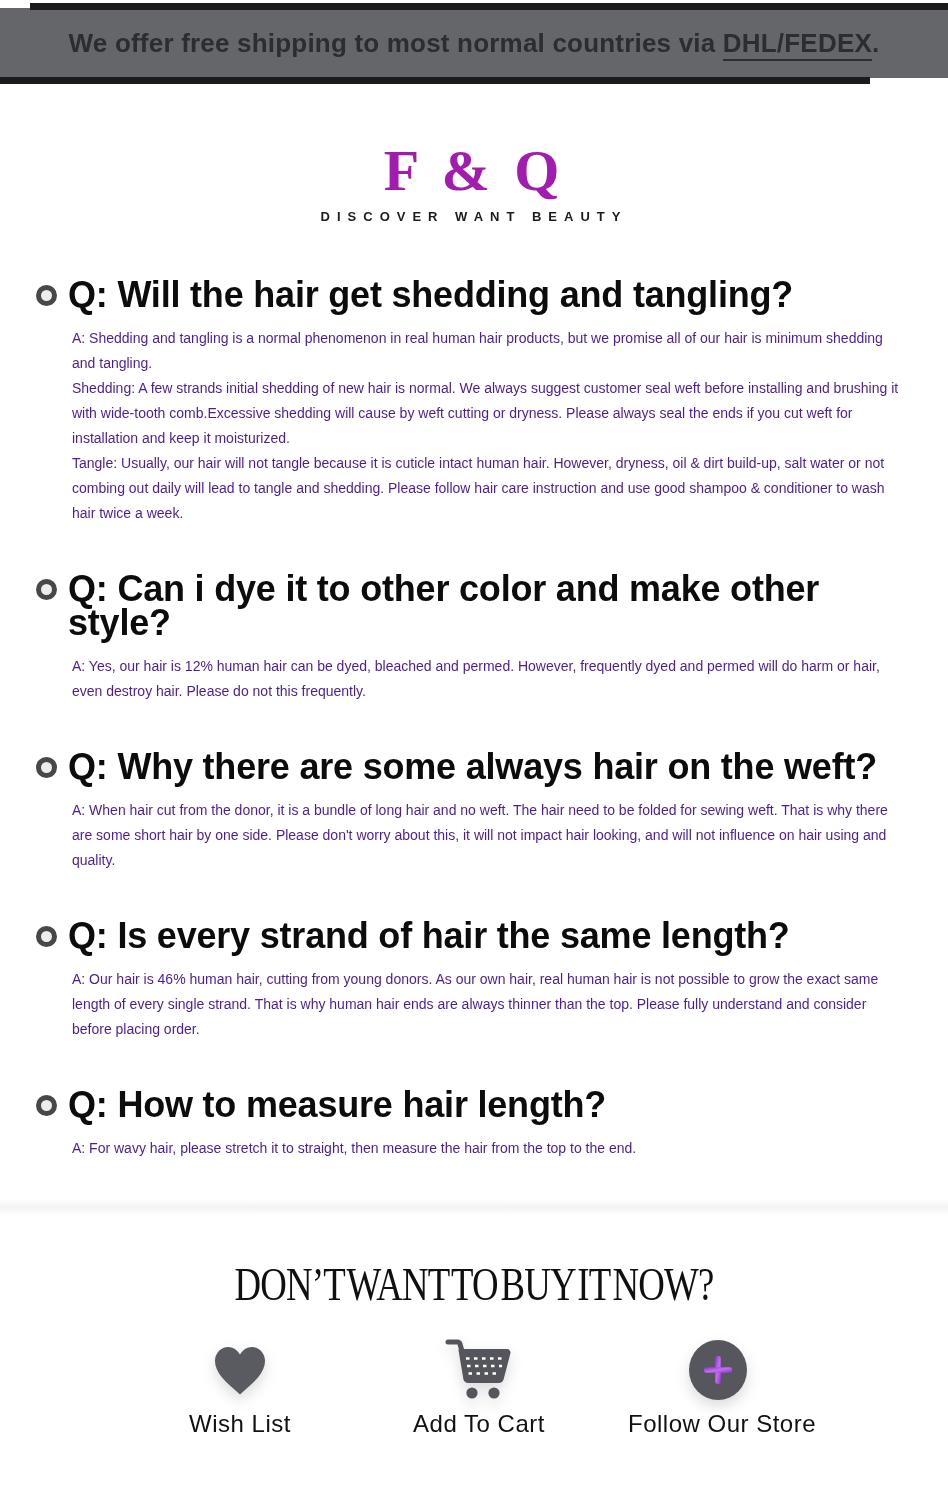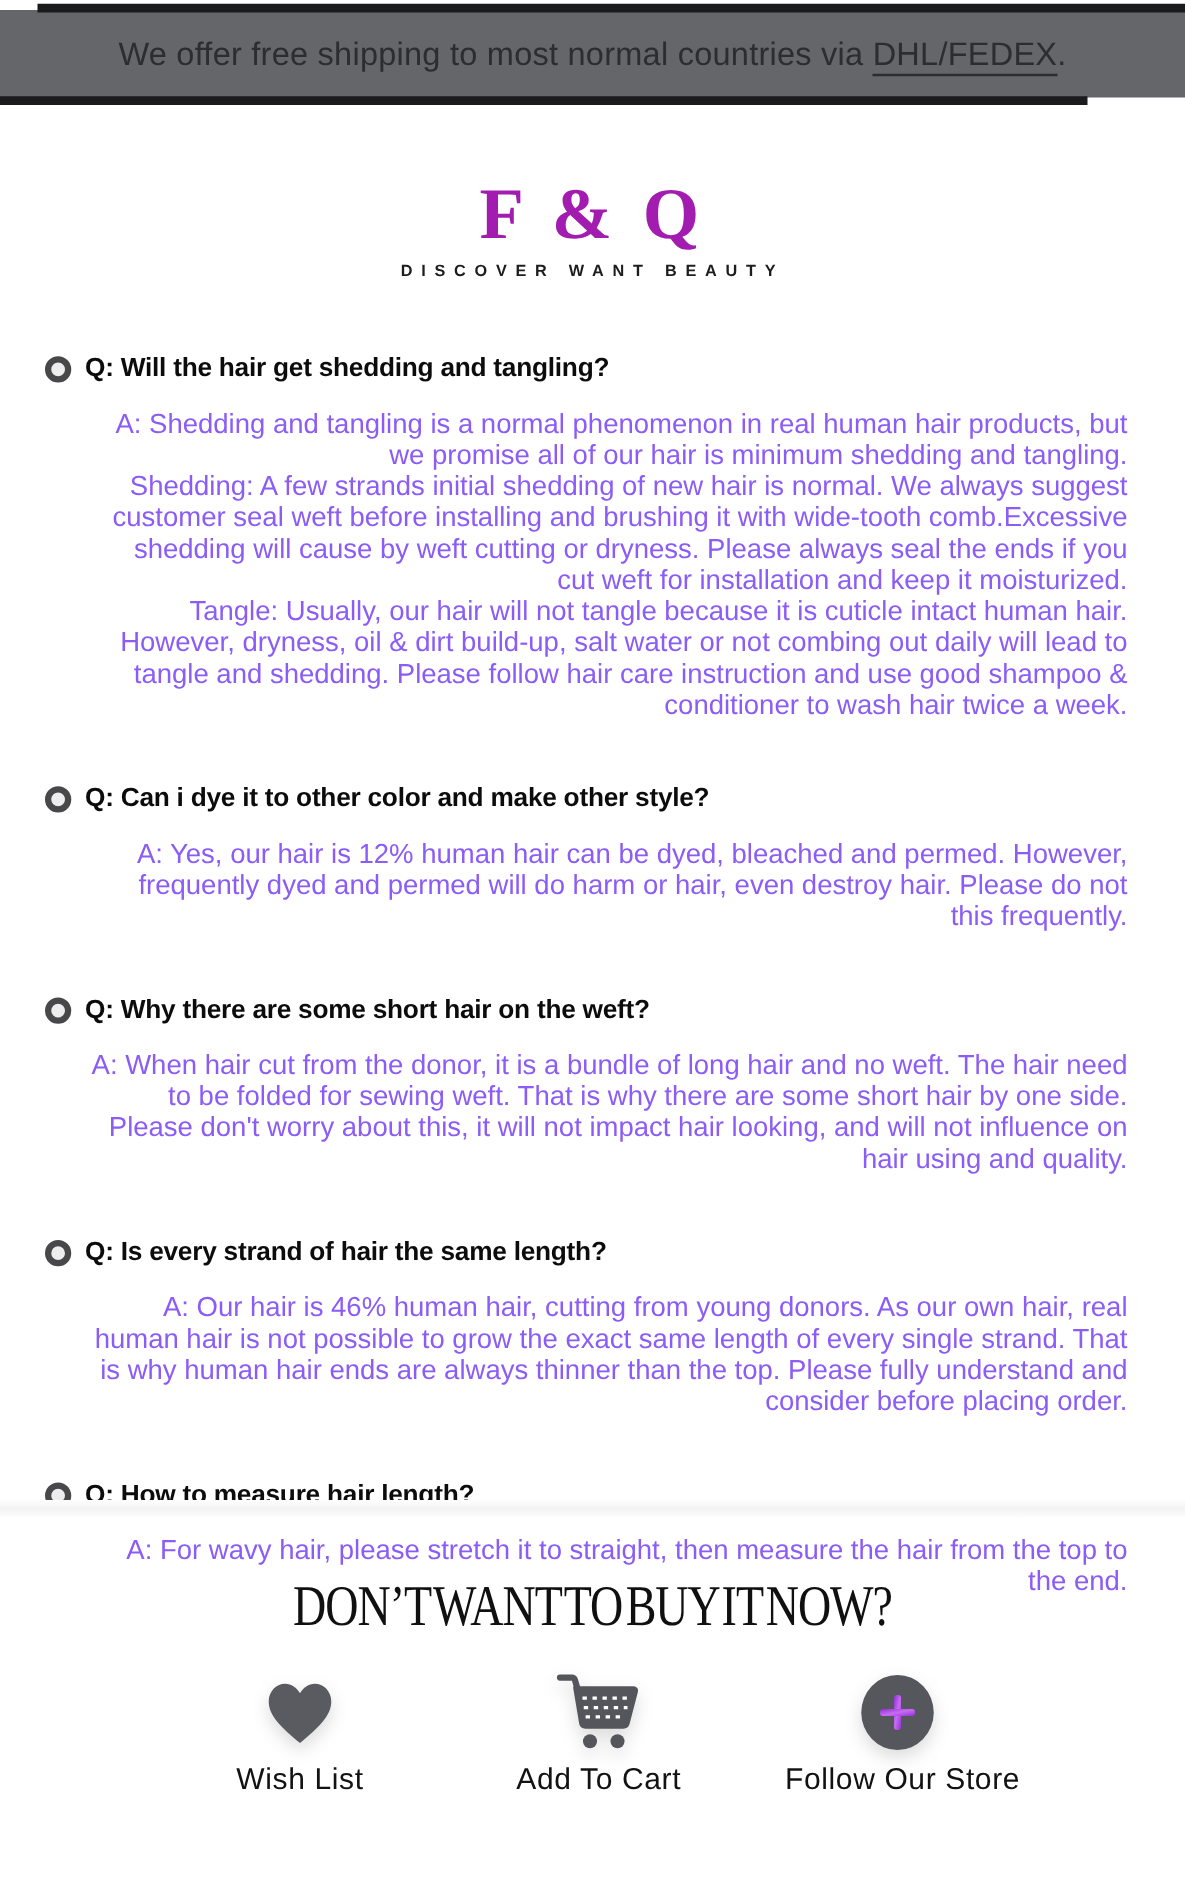--- a/index.html
+++ b/index.html
@@ -24,21 +24,21 @@
   }
   .banner-grunge-top {
     position:absolute; top:-5px; left:30px; right:0; height:7px;
     background:#1b1b1d;
   }
   .banner-grunge-bottom {
     position:absolute; bottom:-6px; left:0; width:870px; height:7px;
     background:#1b1b1d;
   }
   .banner-text {
-    font-size:26px; color:#2c2d31; letter-spacing:.2px;
+    font-size:26px; color:#2c2d31; letter-spacing:.2px;font-weight:bold;
   }
   .banner-link {
     text-decoration:none; color:#2c2d31;
     border-bottom:2px solid #2c2d31; padding-bottom:1px;
     cursor:pointer;
   }
 
   
   .logo { margin-top:64px; text-align:center; }
   .logo-title {
@@ -56,26 +56,26 @@
   .faq { margin-top:54px; padding:0 46px 0 36px; }
   .faq-item { margin-bottom:46px; }
   .faq-q-row { display:flex; align-items:flex-start; }
   .ring-bullet {
     flex:0 0 auto;
     width:21px; height:21px; margin-top:7px; margin-right:11px;
     border:5px solid #48484a; border-radius:50%;
     background:#ededed;
   }
   .faq-question {
-    font-size:21px; font-weight:bold; color:#0c0c0c;
+    font-size:36px; font-weight:bold; color:#0c0c0c;
     line-height:34px; letter-spacing:-.2px;
   }
   .faq-answer {
     margin-top:14px; margin-left:36px;
-    font-size:22px; line-height:25px; color:#8b5cf6;text-align:right;
+    font-size:14px; line-height:25px; color:#4c1d95;
   }
   .faq-answer p { margin:0; }
 
   
   .divider {
     position:absolute; top:1200px; left:0; width:948px; height:14px;
     background:linear-gradient(#fefefe, #f3f3f3 50%, #fdfdfd);
   }
   .cta-heading {
     position:absolute; top:1258px; left:0; width:948px;
@@ -144,21 +144,21 @@
         <span class="faq-question">Q: Can i dye it to other color and make other style?</span>
       </div>
       <div class="faq-answer">
         <p>A: Yes, our hair is 12% human hair can be dyed, bleached and permed. However, frequently dyed and permed will do harm or hair, even destroy hair. Please do not this frequently.</p>
       </div>
     </div>
 
     <div class="faq-item">
       <div class="faq-q-row">
         <span class="ring-bullet"></span>
-        <span class="faq-question">Q: Why there are some short hair on the weft?</span>
+        <span class="faq-question">Q: Why there are some always hair on the weft?</span>
       </div>
       <div class="faq-answer">
         <p>A: When hair cut from the donor, it is a bundle of long hair and no weft. The hair need to be folded for sewing weft. That is why there are some short hair by one side. Please don't worry about this, it will not impact hair looking, and will not influence on hair using and quality.</p>
       </div>
     </div>
 
     <div class="faq-item">
       <div class="faq-q-row">
         <span class="ring-bullet"></span>
         <span class="faq-question">Q: Is every strand of hair the same length?</span>

